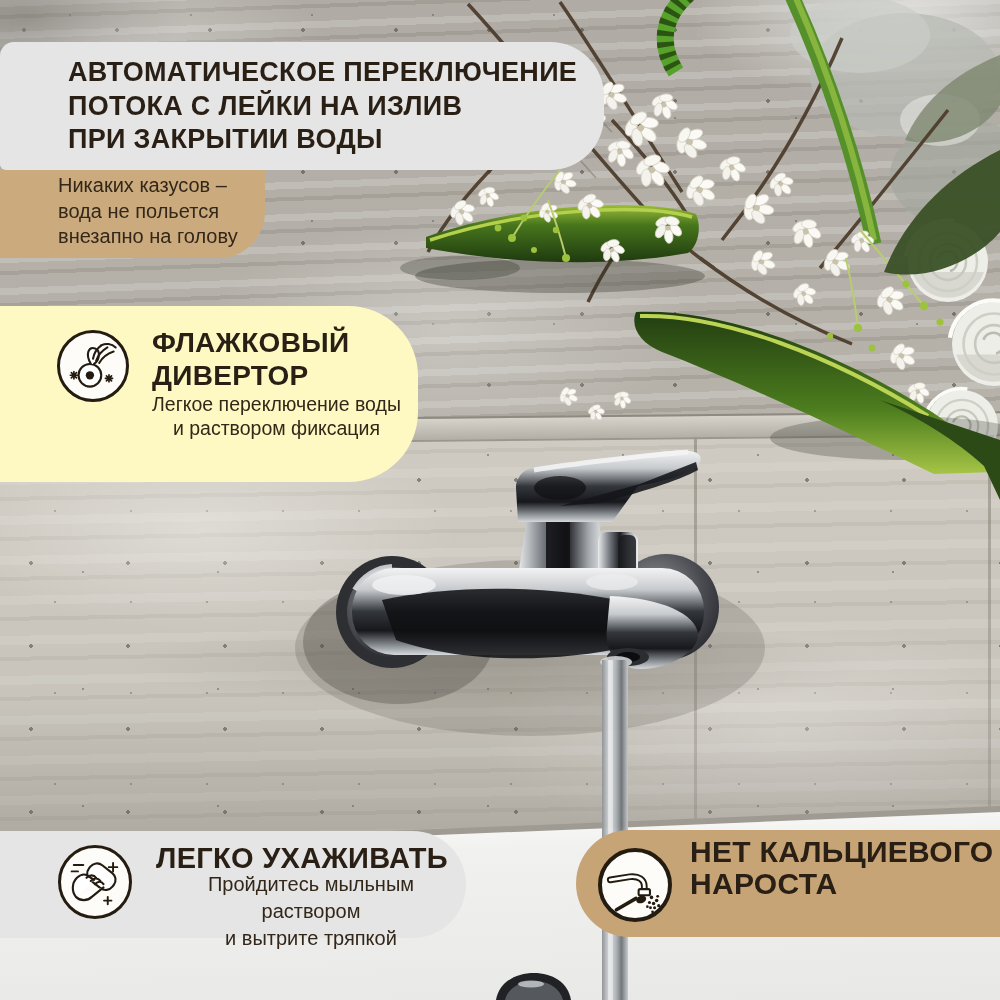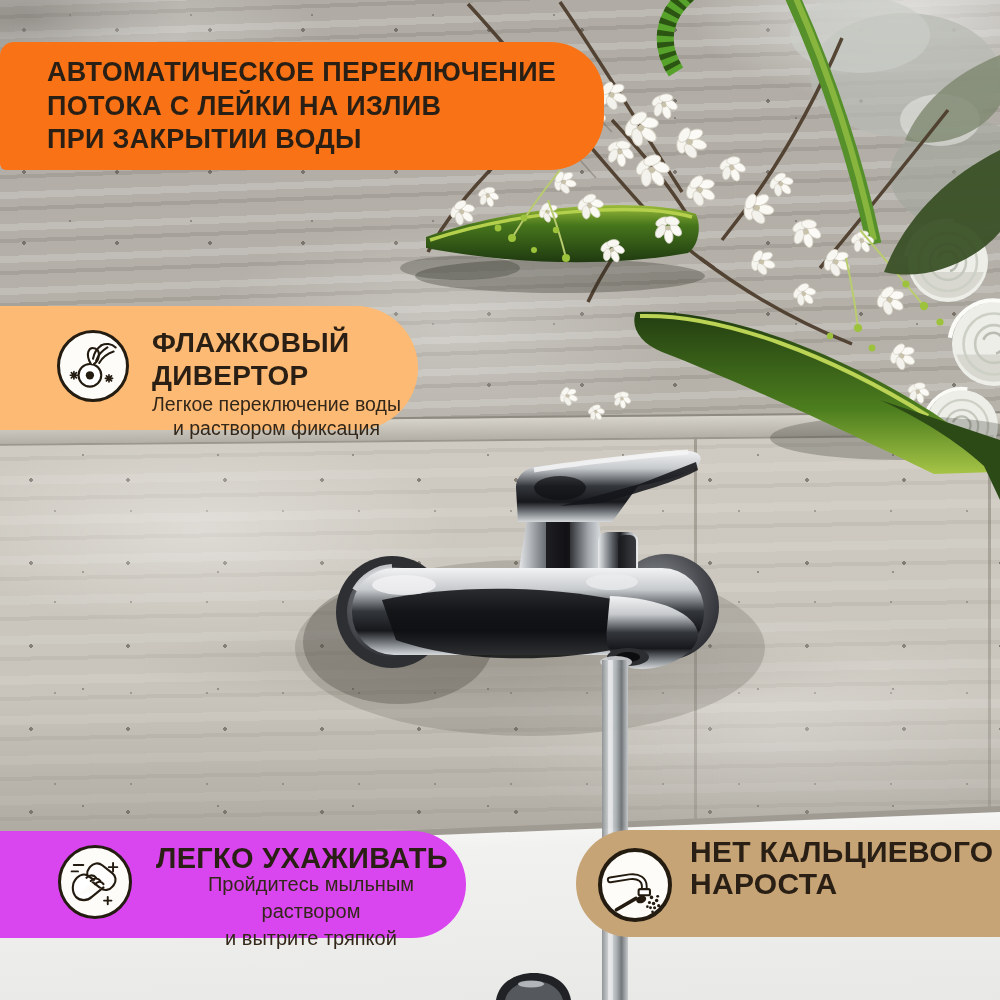--- a/index.html
+++ b/index.html
@@ -44,29 +44,29 @@
     clip-path:polygon(0 51px,100% 10px,100% 100%,0 100%);}
   .tub{position:absolute;left:0;top:796px;width:1000px;height:204px;
     background:linear-gradient(178deg,#fcfcfb 0 26px,#f1f1f0 70px,#e8e8e7 100%);
     clip-path:polygon(0 57px,100% 16px,100% 100%,0 100%);}
 
   
   .scene{position:absolute;left:0;top:0;width:1000px;height:1000px;}
 
   
   .callout{position:absolute;color:#2a1f14;}
-  .co-headline{left:0;top:42px;width:604px;height:128px;background:#f97316;
-    border-radius:14px 54px 54px 6px;padding:14px 0 0 47px;box-sizing:border-box;}
+  .co-headline{left:0;top:42px;width:604px;height:128px;background:#e5e5e5;
+    border-radius:14px 54px 54px 6px;padding:14px 0 0 68px;box-sizing:border-box;}
   .co-headline .hl{font-weight:700;font-size:27px;line-height:33.5px;letter-spacing:.3px;}
   .co-note{left:0;top:170px;width:265px;height:88px;background:#cbab7d;
     border-radius:0 0 46px 0;padding:3px 0 0 58px;box-sizing:border-box;}
   .co-note .nl{font-size:20px;line-height:25.5px;color:#33271a;}
-  .co-flag{left:0;top:306px;width:418px;height:124px;background:#fdba74;
+  .co-flag{left:0;top:306px;width:418px;height:176px;background:#fef9c3;
     border-radius:0 70px 70px 0;}
-  .co-care{left:0;top:831px;width:466px;height:107px;background:#d946ef;
+  .co-care{left:0;top:831px;width:466px;height:107px;background:#e5e5e5;
     border-radius:0 54px 54px 0;}
   .co-scale{left:576px;top:830px;width:444px;height:107px;background:#c7a476;
     border-radius:54px 0 0 54px;}
   .icon-circle{position:absolute;background:#fdfcf8;border:3px solid #241c10;
     border-radius:50%;box-sizing:border-box;}
   .feat-title{font-weight:700;letter-spacing:.3px;}
   .feat-desc{color:#33271a;text-align:center;}
   .co-flag .feat-title{position:absolute;left:152px;top:20px;font-size:28px;line-height:33px;}
   .co-flag .feat-desc{position:absolute;left:152px;top:86px;font-size:19.5px;line-height:24px;}
   .co-care .feat-title{position:absolute;left:156px;top:12px;font-size:29px;line-height:31px;}
@@ -303,20 +303,25 @@
       <ellipse cx="531" cy="984" rx="13" ry="3.5" fill="#c9ccd0" opacity=".8"></ellipse>
     </g>
   </svg>
 
   <div class="callout co-headline">
     <div class="hl">АВТОМАТИЧЕСКОЕ ПЕРЕКЛЮЧЕНИЕ</div>
     <div class="hl">ПОТОКА С ЛЕЙКИ НА ИЗЛИВ</div>
     <div class="hl">ПРИ ЗАКРЫТИИ ВОДЫ</div>
   </div>
 
+  <div class="callout co-note">
+    <div class="nl">Никаких казусов –</div>
+    <div class="nl">вода не польется</div>
+    <div class="nl">внезапно на голову</div>
+  </div>
 
   <div class="callout co-flag">
 
     <div class="icon-circle" style="left:57px;top:24px;width:72px;height:72px">
       <svg viewBox="0 0 64 64" width="66" height="66">
         <g stroke="#241b10" stroke-width="2" fill="none" stroke-linecap="round">
           <circle cx="29" cy="41" r="11" fill="#fff"></circle>
           <circle cx="29" cy="41" r="4" fill="#241b10" stroke="none"></circle>
           <path d="M30 30 C 24 20 28 13 34 15 C 40 17 38 27 33 30" fill="#fff"></path>
           <path d="M40 12 C 36 15 33 19 32 25"></path>

